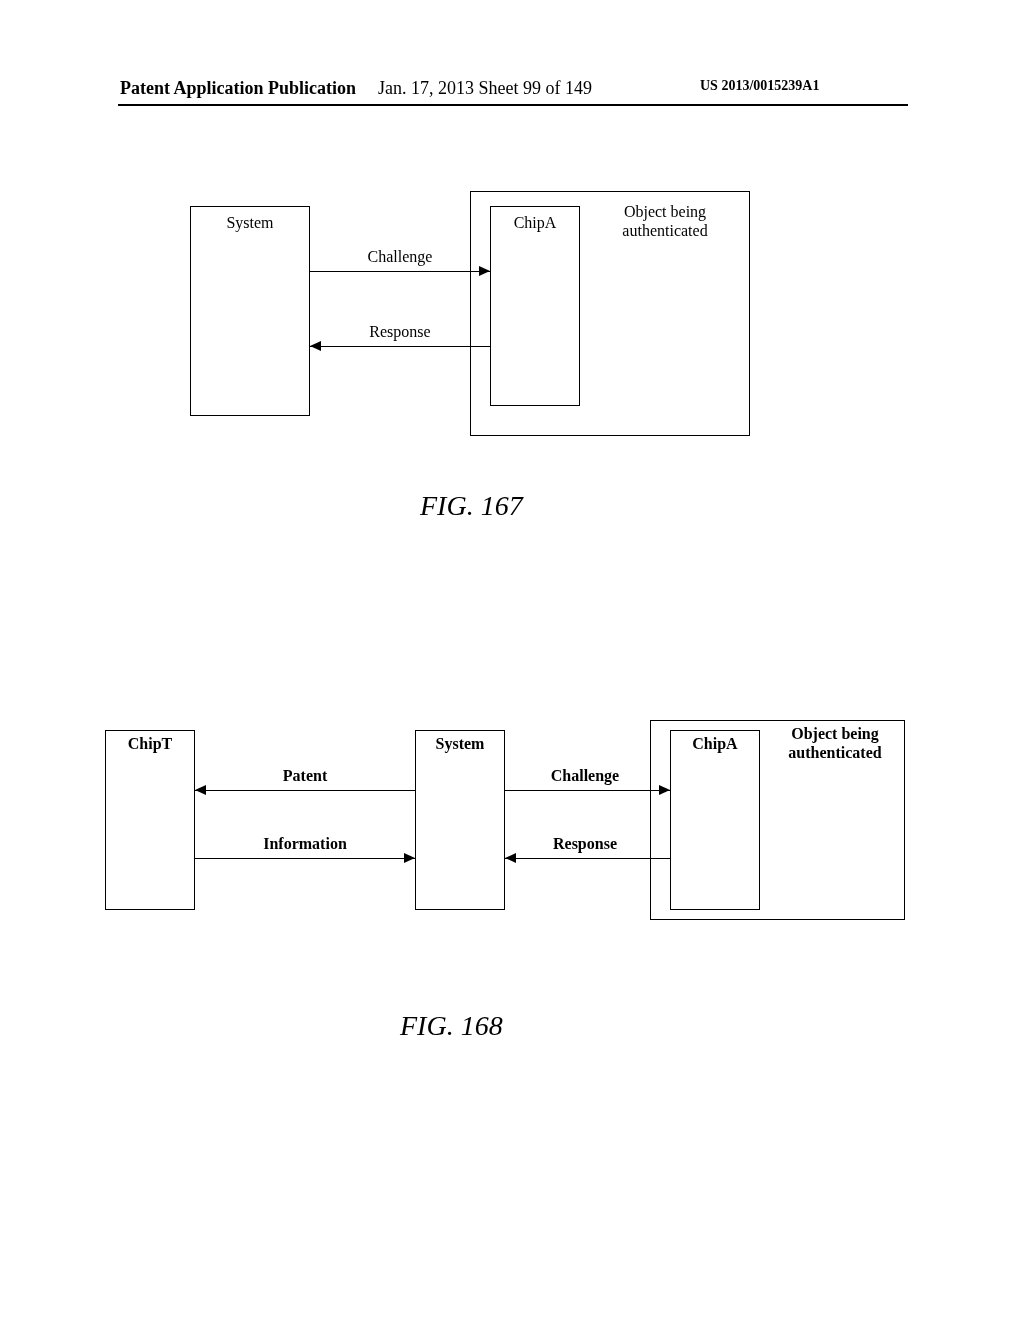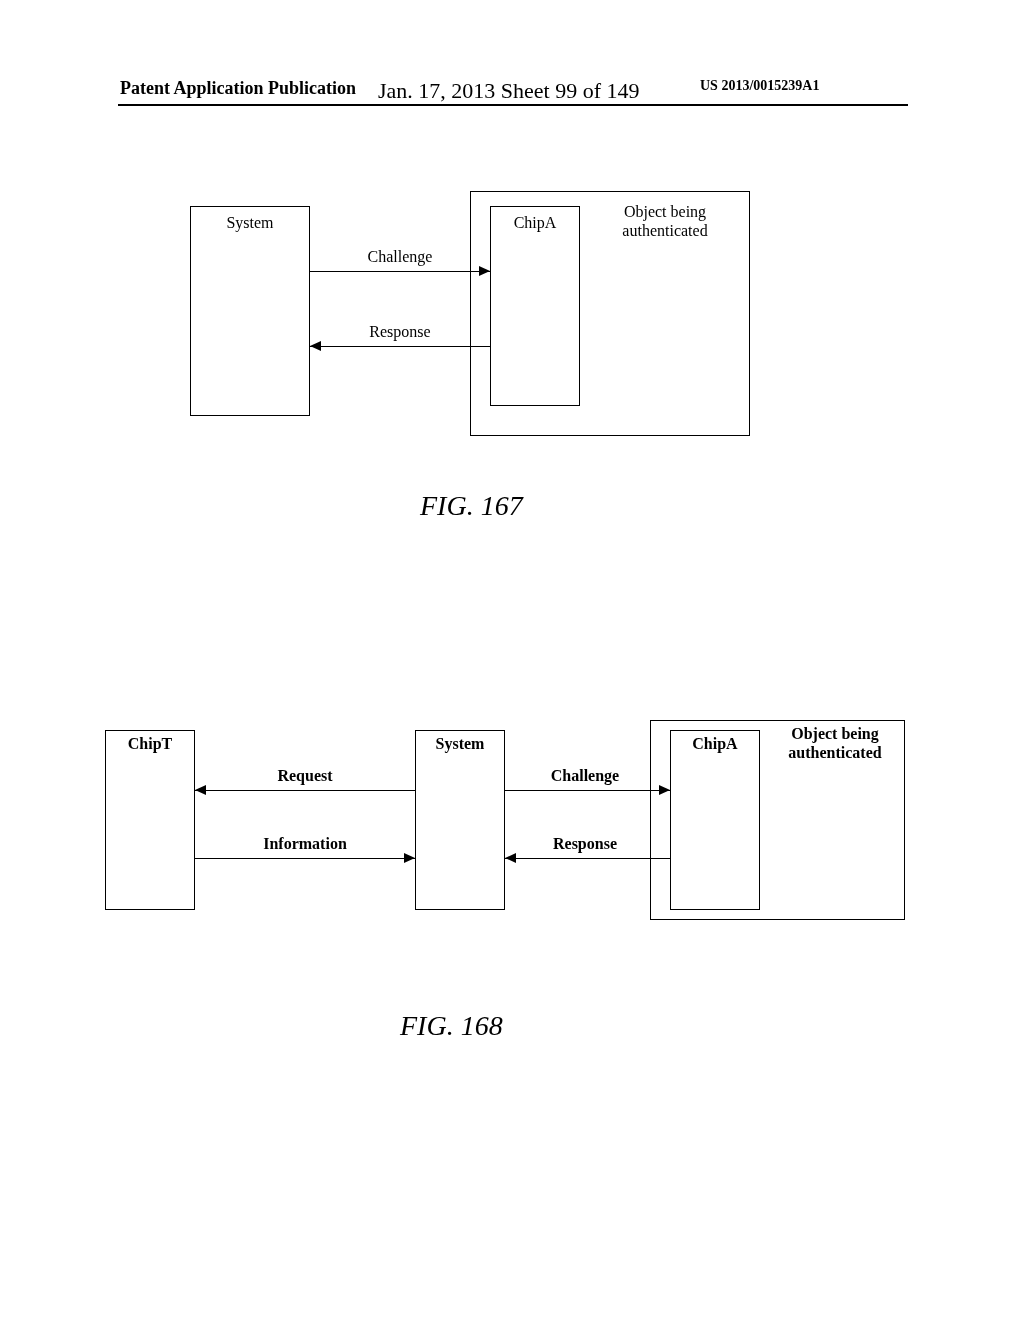--- a/index.html
+++ b/index.html
@@ -1,21 +1,21 @@
 <!DOCTYPE html>
 <html><head>
 <meta charset="utf-8">
 <style>
   * { box-sizing: border-box; margin: 0; padding: 0; }
   html, body { width: 1024px; height: 1320px; background: #fff; font-family: "Times New Roman", Times, serif; color: #000; }
   .page { position: relative; width: 1024px; height: 1320px; }
 
   .header { position: absolute; top: 78px; left: 0; width: 100%; }
   .header .left { position: absolute; left: 120px; font-size: 18px; font-weight: bold; }
-  .header .center { position: absolute; left: 378px; font-size: 22px; }
+  .header .center { position: absolute; left: 378px; font-size: 18px; }
   .header .right { position: absolute; left: 700px; font-size: 14px; font-weight: bold; }
   .header .rule { position: absolute; top: 26px; left: 118px; width: 790px; height: 0; border-top: 2px solid #000; }
 
   .figwrap { position: absolute; }
   .box { position: absolute; border: 1.5px solid #000; background: #fff; }
   .label { position: absolute; font-family: "Comic Sans MS", "Segoe Script", cursive; font-size: 16px; text-align: center; }
   .caption { position: absolute; font-family: "Comic Sans MS", "Segoe Script", cursive; font-style: italic; font-size: 28px; }
 
   .arrow-line { position: absolute; height: 0; border-top: 1.5px solid #000; }
   .arrowhead { position: absolute; width: 0; height: 0; border-top: 5px solid transparent; border-bottom: 5px solid transparent; }
@@ -109,21 +109,21 @@
     <div class="box system2"></div>
     <div class="box chipa2"></div>
 
     <div class="label chipt-lbl">ChipT</div>
     <div class="label sys2-lbl">System</div>
     <div class="label chipa2-lbl">ChipA</div>
     <div class="label obj2-lbl">Object being authenticated</div>
 
     <div class="arrow-line request-line"></div>
     <div class="arrowhead left request-head"></div>
-    <div class="label request-text">Request</div>
+    <div class="label request-text">Patent</div>
 
     <div class="arrow-line info-line"></div>
     <div class="arrowhead right info-head"></div>
     <div class="label info-text">Information</div>
 
     <div class="arrow-line challenge2-line"></div>
     <div class="arrowhead right challenge2-head"></div>
     <div class="label challenge2-text">Challenge</div>
 
     <div class="arrow-line response2-line"></div>

